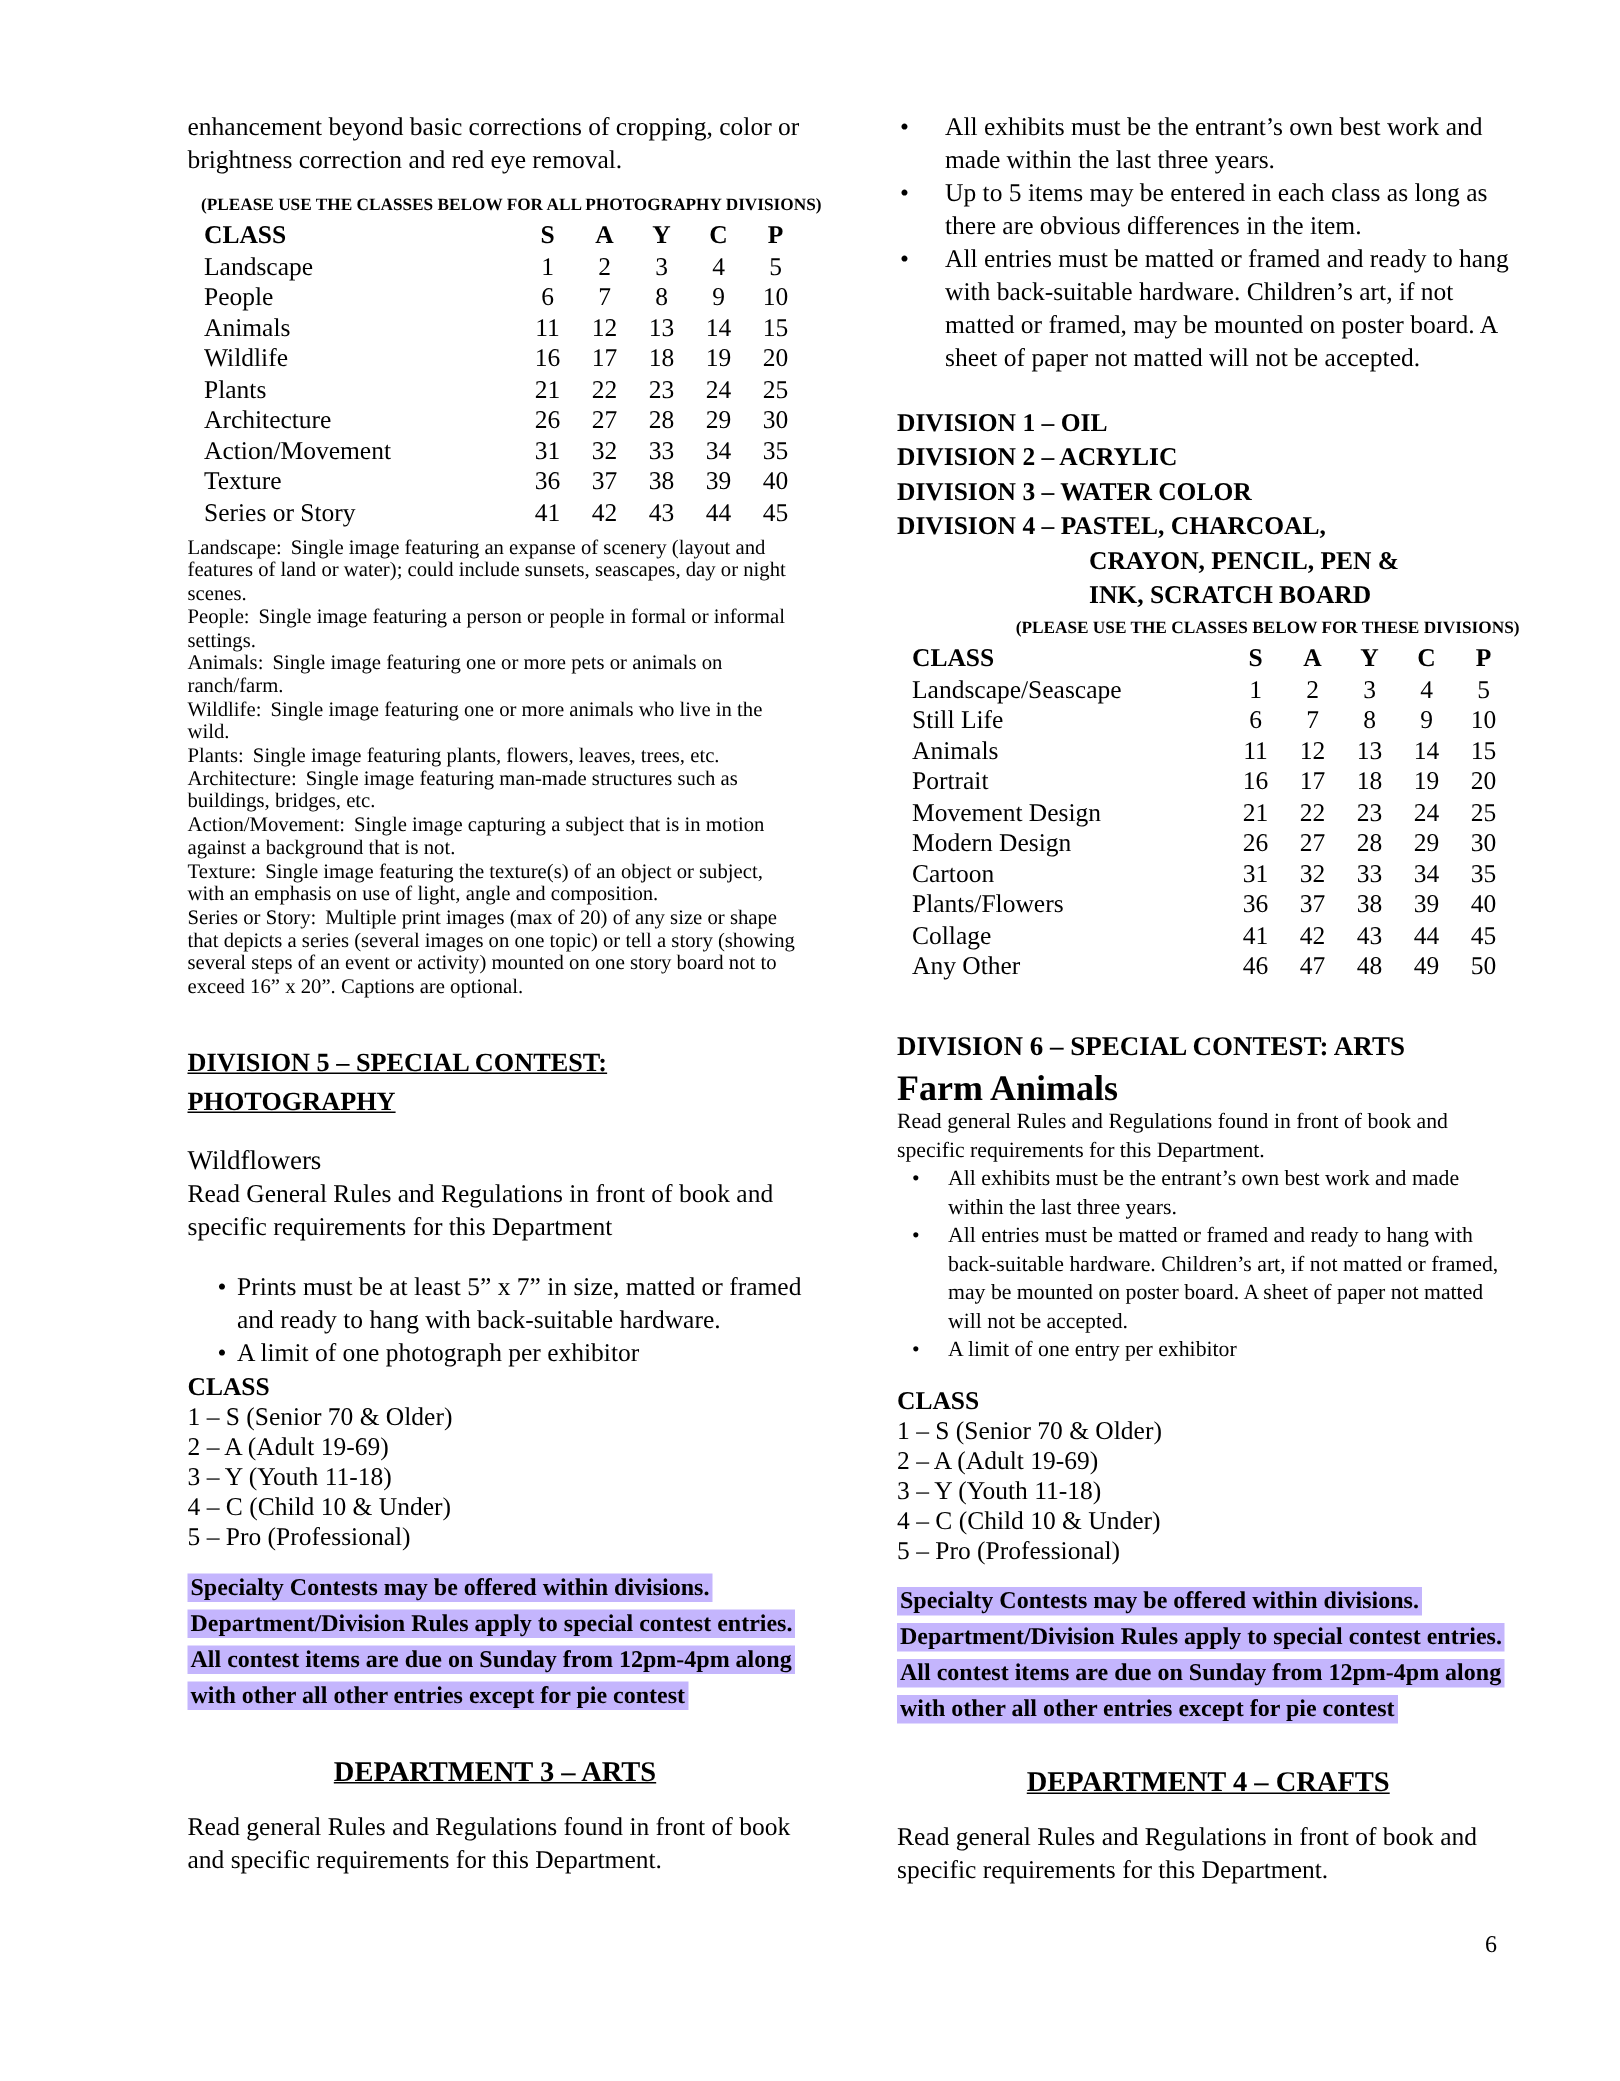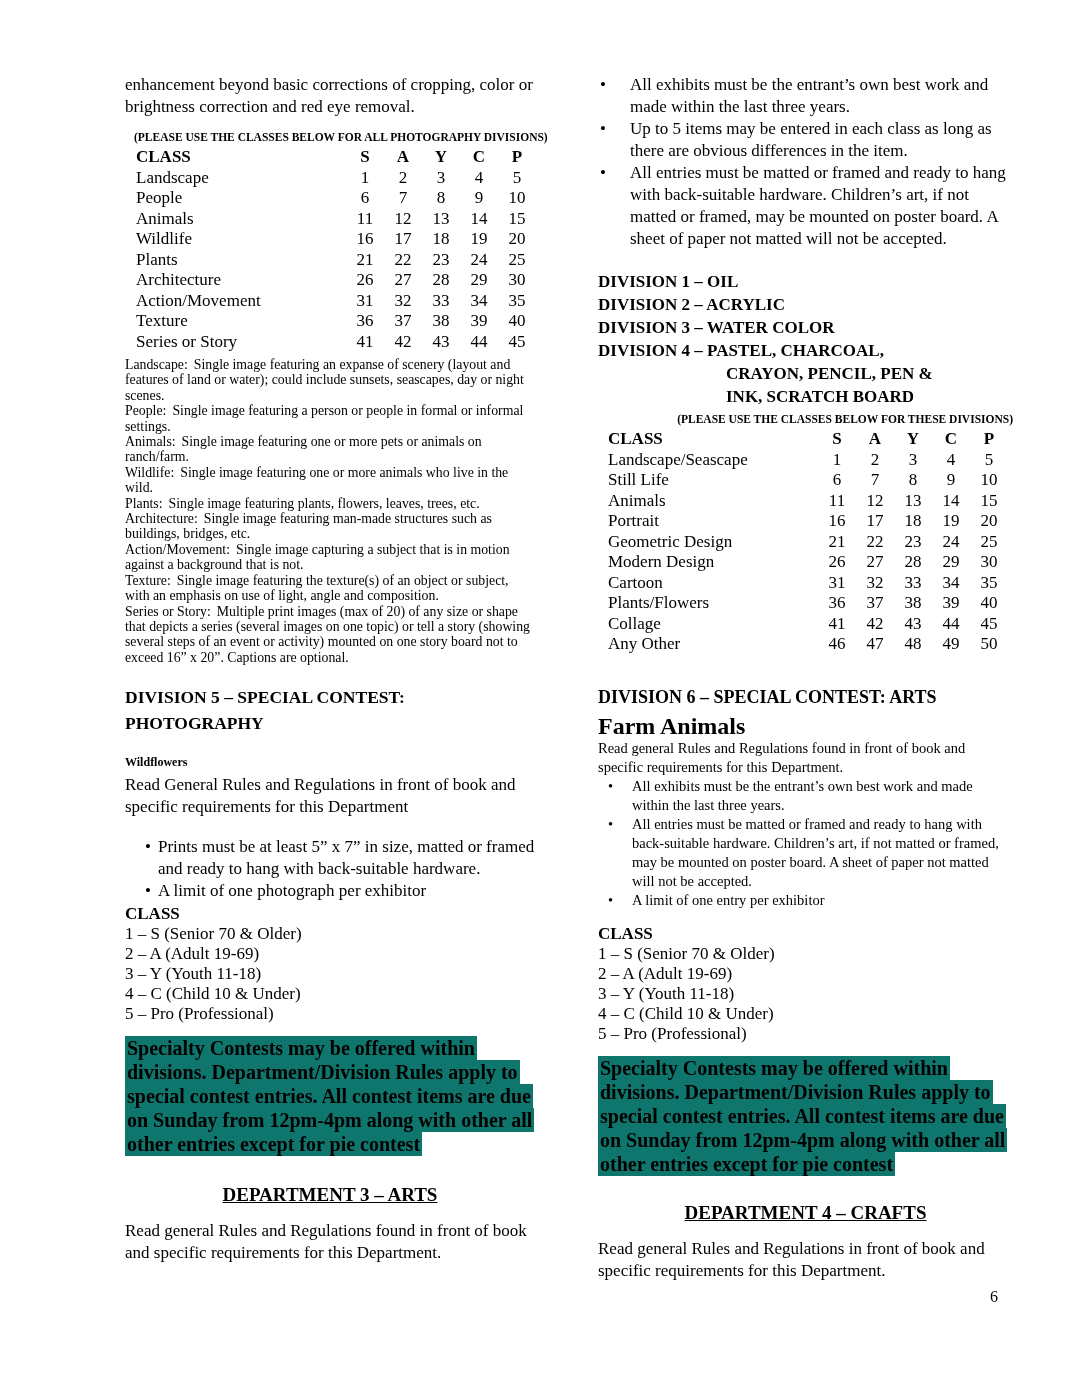--- a/index.html
+++ b/index.html
@@ -26,38 +26,38 @@
   .class-table-right { margin-left: 10px; }
   .trow { display: grid; grid-template-columns: 210px repeat(5, 38px); font-size: 17px; line-height: 20.5px; }
   .thead .tlabel, .thead .tnum { font-weight: bold; }
   .tnum { text-align: center; }
 
   .defs { margin-top: 5px; }
   .def { font-size: 13.8px; line-height: 15.4px; }
   .term { margin-right: 6px; }
 
   .div-heading { font-size: 17.5px; font-weight: bold; line-height: 26px; }
-  .div5-heading { margin-top: 19px; width: 345px; }
-  .sub-heading { font-size: 12px; font-weight: bold; line-height: 24px; margin-top: 14px; }
+  .div5-heading { margin-top: 30px; width: 345px; text-decoration: underline; }
+  .sub-heading { font-size: 18px; font-weight: normal; line-height: 24px; margin-top: 14px; }
 
   .bullets { margin-top: 18px; }
   .bullet { display: flex; font-size: 17px; line-height: 22px; }
   .bullets-indent .bullet { padding-left: 20px; }
   .bullets-indent .dot { width: 13px; flex: none; }
   .bullets-flush .bullet { padding-left: 2px; }
   .bullets-flush .dot { width: 30px; flex: none; }
   .btext { flex: 1; }
 
   .class-label { font-size: 17px; font-weight: bold; line-height: 20px; margin-top: 2px; }
   .class-line { font-size: 17px; line-height: 20px; }
 
   .highlight-wrap { margin-top: 12px; }
   .highlight {
-    background: #0f766e;
-    font-weight: bold; font-size: 20px; line-height: 24px;
+    background: #c4b5fd;
+    font-weight: bold; font-size: 16px; line-height: 24px;
     padding: 1px 2px;
     -webkit-box-decoration-break: clone; box-decoration-break: clone;
   }
 
   .dept-heading { text-align: center; font-size: 19px; font-weight: bold; line-height: 25px; }
   .dept-left  { margin-top: 26px; }
   .dept-right { margin-top: 24px; }
   .dept-heading .underline { text-decoration: underline; }
   .dept-body { margin-top: 13px; }
 
@@ -321,21 +321,21 @@
           <div class="trow">
             <span class="tlabel">Portrait</span>
             <span class="tnum">16</span>
             <span class="tnum">17</span>
             <span class="tnum">18</span>
             <span class="tnum">19</span>
             <span class="tnum">20</span>
           </div>
 
           <div class="trow">
-            <span class="tlabel">Geometric Design</span>
+            <span class="tlabel">Movement Design</span>
             <span class="tnum">21</span>
             <span class="tnum">22</span>
             <span class="tnum">23</span>
             <span class="tnum">24</span>
             <span class="tnum">25</span>
           </div>
 
           <div class="trow">
             <span class="tlabel">Modern Design</span>
             <span class="tnum">26</span>

